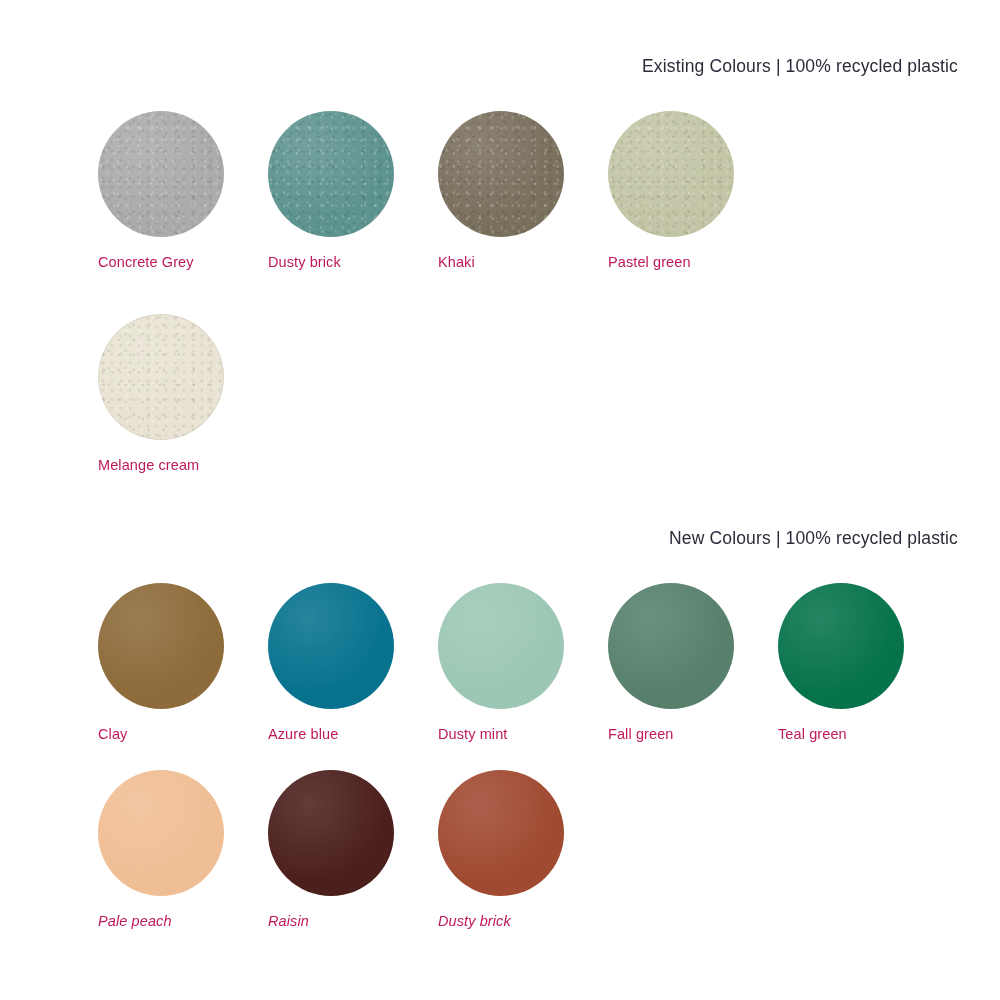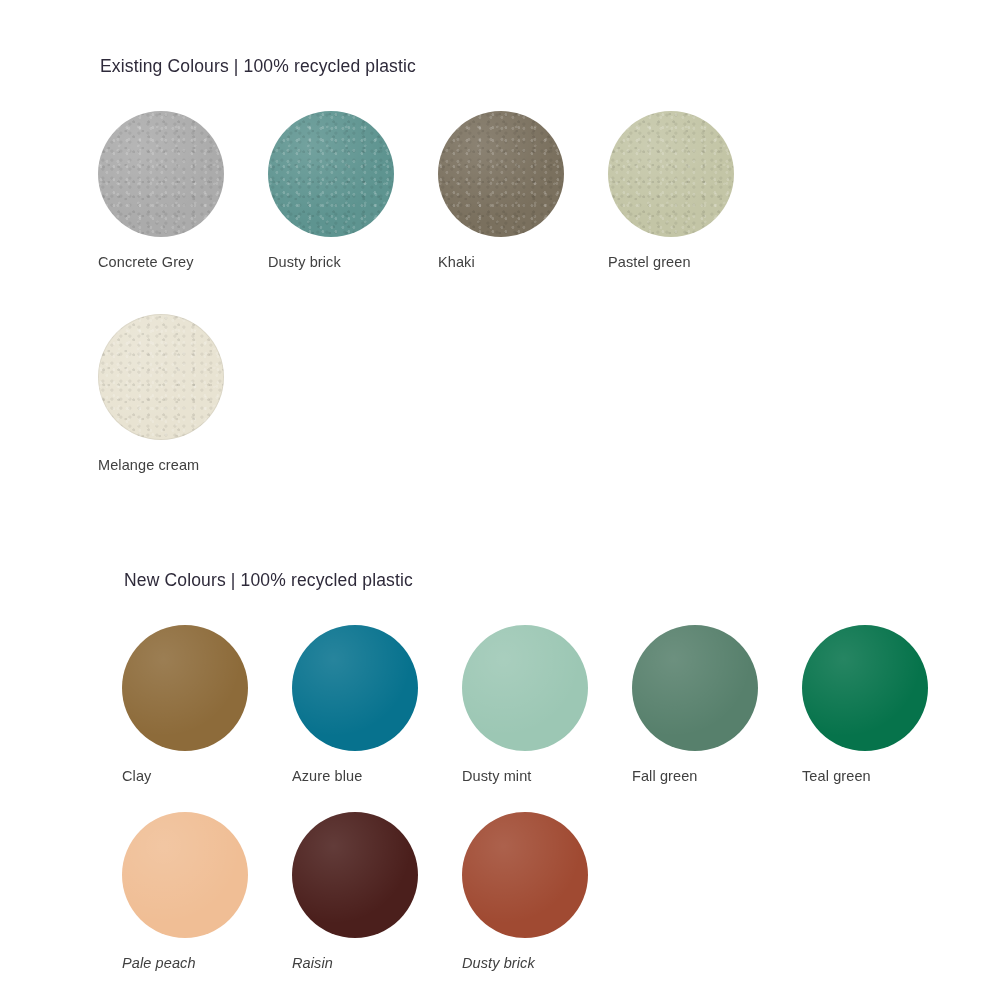--- a/index.html
+++ b/index.html
@@ -15,30 +15,31 @@
     color: #2b2b38;
     overflow: hidden;
   }
 
   .page {
     position: relative;
     width: 1000px;
     height: 1000px;
     box-sizing: border-box;
     padding: 0;
+    text-align: right;
   }
 
   
   .section {
     position: absolute;
     left: 98px;
     width: 860px;
   }
   #section-existing { top: 56px; }
-  #section-new      { top: 570px; margin-left: 24px; }
+  #section-new      { top: 528px; }
 
   .section-title {
     font-size: 17.5px;
     font-weight: 500;
     letter-spacing: 0.15px;
     color: #2e2a3a;
     margin: 0 0 34px 2px;
     white-space: nowrap;
   }
 
@@ -94,21 +95,21 @@
   }
   .swatch-disc.hairline {
     box-shadow: inset 0 0 0 1px rgba(0,0,0,0.055);
   }
 
   .swatch-label {
     margin-top: 17px;
     font-size: 14.5px;
     font-weight: 400;
     letter-spacing: 0.1px;
-    color: #404040;
+    color: #be185d;
     white-space: nowrap;
   }
 
   
   #existing-grid-row2 { margin-top: 44px; }
   #new-grid-row2      { margin-top: 28px; font-style: italic; }
 </style>
 </head>
 <body style="background-color: rgb(255, 255, 255); color: rgb(47, 43, 58);">
 

